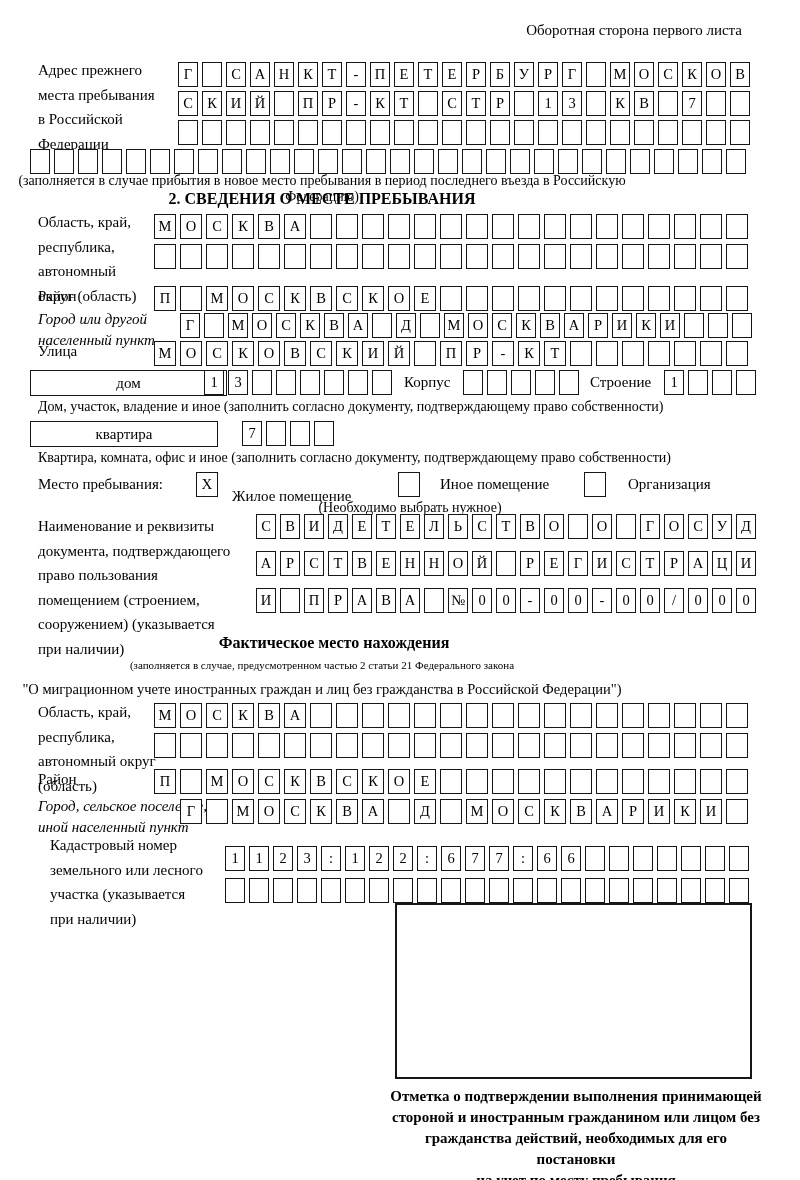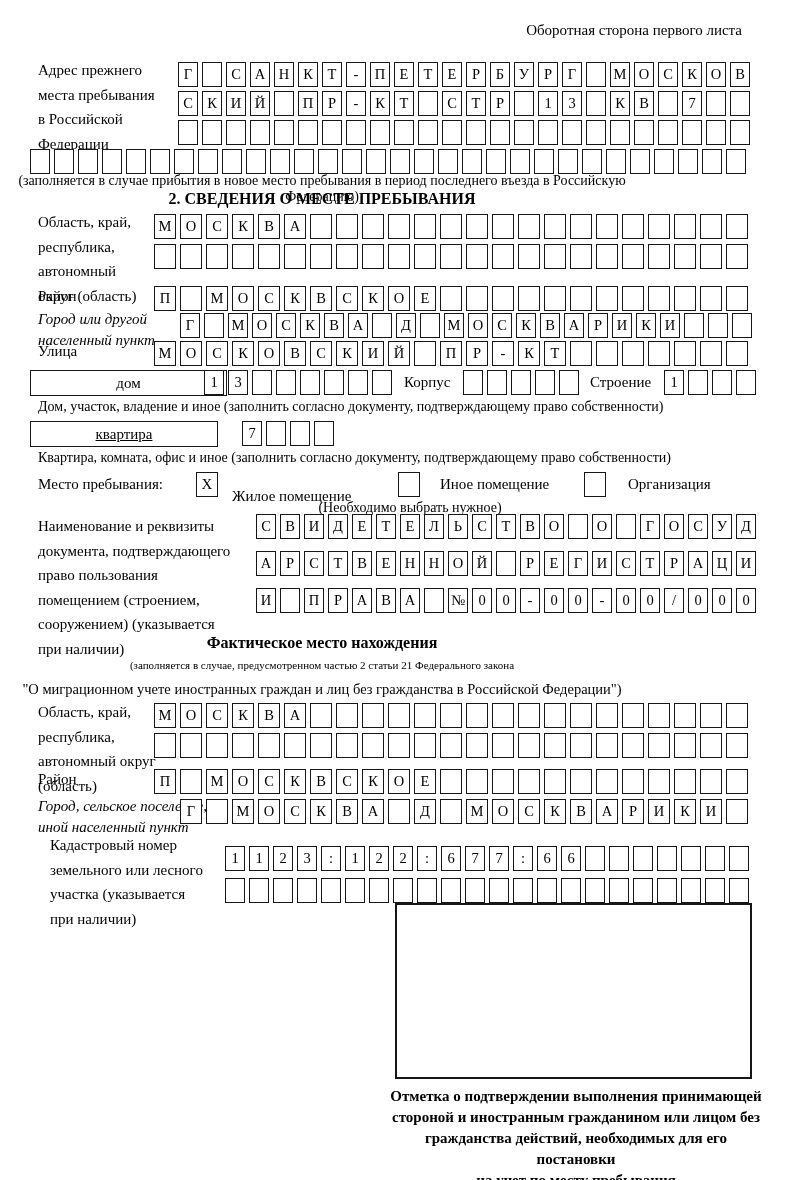--- a/index.html
+++ b/index.html
@@ -307,21 +307,21 @@
   </div>
 <div class="label" style="left:590px;top:370px;">Строение</div>
 <div class="row p24" style="left:664px;top:370px;">
     <span class="cell">1</span>
     <span class="cell"></span>
     <span class="cell"></span>
     <span class="cell"></span>
   </div>
 <div class="note" style="left:38px;top:399px;">Дом, участок, владение и иное (заполнить согласно документу, подтверждающему право собственности)</div>
 
-<div class="fieldbox" style="left:30px;top:421px;width:188px;height:26px;text-decoration:underline;">квартира</div>
+<div class="fieldbox" style="left:30px;top:421px;width:188px;height:26px;">квартира</div>
 <div class="row p24" style="left:242px;top:421px;">
     <span class="cell">7</span>
     <span class="cell"></span>
     <span class="cell"></span>
     <span class="cell"></span>
   </div>
 <div class="note" style="left:38px;top:450px;">Квартира, комната, офис и иное (заполнить согласно документу, подтверждающему право собственности)</div>
 
 <div class="label" style="left:38px;top:472px;">Место пребывания:</div>
 <div class="chk" style="left:196px;top:472px;">X</div>
@@ -396,21 +396,21 @@
     <span class="cell">0</span>
     <span class="cell">-</span>
     <span class="cell">0</span>
     <span class="cell">0</span>
     <span class="cell">/</span>
     <span class="cell">0</span>
     <span class="cell">0</span>
     <span class="cell">0</span>
   </div>
 
-<div class="htitle center" style="top:634px;">Фактическое место нахождения</div>
+<div class="htitle center" style="top:634px;margin-left:12px;">Фактическое место нахождения</div>
 <div class="note center" style="top:659px;font-size:11px;">(заполняется в случае, предусмотренном частью 2 статьи 21 Федерального закона</div>
 <div class="note center" style="top:681px;font-size:14.5px;">"О миграционном учете иностранных граждан и лиц без гражданства в Российской Федерации")</div>
 
 <div class="label" style="left:38px;top:700px;">Область, край,<br>республика,<br>автономный округ<br>(область)</div>
 <div class="row p26" style="left:154px;top:703px;">
     <span class="cell">М</span>
     <span class="cell">О</span>
     <span class="cell">С</span>
     <span class="cell">К</span>
     <span class="cell">В</span>

